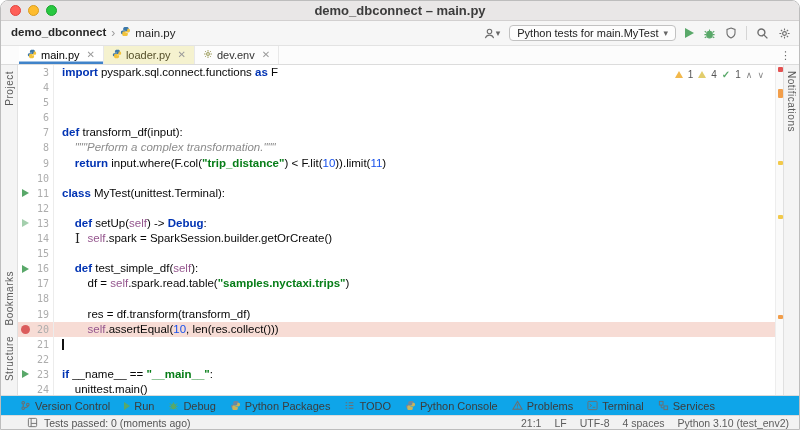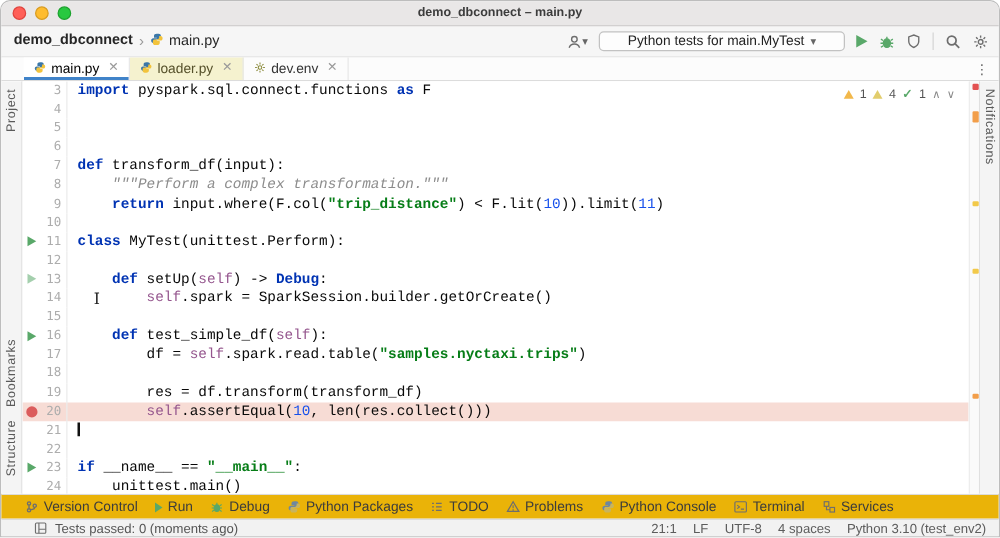--- a/index.html
+++ b/index.html
@@ -6,30 +6,30 @@
   html,body { width:800px; height:430px; background:#fff; font-family:"Liberation Sans",sans-serif; overflow:hidden; }
   .win { width:800px; height:430px; display:flex; flex-direction:column; background:#fff; border:1px solid #bdbdbd; border-radius:8px 8px 0 0; overflow:hidden; }
 
   
   .titlebar { height:20px; background:#e9e7e7; border-bottom:1px solid #d2d0d0; position:relative; display:flex; align-items:center; justify-content:center; flex:0 0 auto; }
   .traffic { position:absolute; left:9px; top:0; height:100%; display:flex; align-items:center; gap:7px; }
   .tl { width:11px; height:11px; border-radius:50%; display:inline-block; }
   .tl.red { background:#ff5f57; border:.5px solid #e0443e; }
   .tl.yellow { background:#febc2e; border:.5px solid #d89c21; }
   .tl.green { background:#28c840; border:.5px solid #1da32f; }
-  .title { font-size:10px; font-weight:600; color:#3c3c3c; }
+  .title { font-size:13px; font-weight:600; color:#3c3c3c; }
 
   
   .navbar { height:25px; background:#f6f6f6; border-bottom:1px solid #e3e3e3; display:flex; align-items:center; padding:0 8px 0 10px; flex:0 0 auto; }
   .crumbs { display:flex; align-items:flex-start; gap:5px; }
   .crumb-project { font-size:11.5px; font-weight:700; color:#262626; }
   .crumb-sep { color:#9a9a9a; font-size:12px; }
   .crumb-file { font-size:11.5px; color:#262626; display:flex; align-items:center; gap:4px; }
   .nav-right { margin-left:auto; display:flex; align-items:center; gap:9px; }
-  .runconfig { display:flex; align-items:center; gap:5px; height:16px; padding:0 22px; border:1px solid #c2c2c2; border-radius:4px; background:#fdfdfd; font-size:11px; color:#222; }
+  .runconfig { display:flex; align-items:center; gap:5px; height:16px; padding:0 7px; border:1px solid #c2c2c2; border-radius:4px; background:#fdfdfd; font-size:11px; color:#222; }
   .dd-arrow { color:#666; font-size:9px; }
   .play-tri { width:0; height:0; border-style:solid; border-width:5.5px 0 5.5px 9px; border-color:transparent transparent transparent #59a869; display:inline-block; }
   .icon-btn { display:flex; align-items:center; }
   .v-div { width:1px; height:14px; background:#d5d5d5; }
 
   
   .tabbar { height:19px; background:#fcfcfc; border-bottom:1px solid #dcdcdc; display:flex; align-items:stretch; padding-left:18px; flex:0 0 auto; }
   .tab { display:flex; align-items:center; gap:4px; padding:0 8px; font-size:11px; color:#333; border-right:1px solid #e8e8e8; position:relative; }
   .tab.active { background:#fff; box-shadow:inset 0 -2.5px 0 #4083c9; color:#000; }
   .tab.modified-vcs { background:#f5f2cf; color:#55502a; }
@@ -42,21 +42,21 @@
   .stripe-right { width:16px; flex:0 0 auto; background:#f4f4f4; border-left:1px solid #e0e0e0; display:flex; flex-direction:column; align-items:center; padding-top:6px; }
   .vlabel { writing-mode:vertical-rl; transform:rotate(180deg); font-size:10px; color:#5a5a5a; letter-spacing:.5px; }
   .vlabel-r { writing-mode:vertical-rl; font-size:10px; color:#5a5a5a; letter-spacing:.5px; }
   .stripe-spacer { flex:1 1 auto; }
 
   .code-area { flex:1 1 auto; overflow:hidden; background:#fff; }
   .line { display:flex; height:15.1px; line-height:15.1px; align-items:center; }
   .line.hl { background:#f7dcd5; }
   .gut-icon { width:15px; flex:0 0 auto; display:flex; align-items:center; justify-content:center; }
   .gut-num { width:21px; flex:0 0 auto; text-align:right; padding-right:4px; font-family:"DejaVu Sans Mono",monospace; font-size:10px; color:#adadad; border-right:1px solid #ececec; height:100%; display:flex; align-items:center; justify-content:flex-end; }
-  .code-text { flex:1 1 auto; white-space:pre; font-family:Liberation Mono, monospace; font-size:11.5px; color:#080808; padding-left:8px; }
+  .code-text { flex:1 1 auto; white-space:pre; font-family:Liberation Sans, sans-serif; font-size:11.5px; color:#080808; padding-left:8px; }
   .run { width:0; height:0; border-style:solid; border-width:4.5px 0 4.5px 7.5px; border-color:transparent transparent transparent #59a869; }
   .run.dim { opacity:.55; }
   .bp { width:9px; height:9px; border-radius:50%; background:#db5c5c; }
   .caret { display:inline-block; width:1.5px; height:11px; background:#111; vertical-align:middle; }
   .tk-kw { color:#0033b3; font-weight:bold; }
   .tk-str { color:#067d17; font-weight:bold; }
   .tk-num { color:#1750eb; }
   .tk-doc { color:#8c8c8c; font-style:italic; }
   .tk-self { color:#94558d;margin-top:41px; }
   .tk-p { color:#080808; }
@@ -66,21 +66,21 @@
 
   .inspection-widget { position:absolute; top:3px; right:30px; display:flex; align-items:center; gap:5px; background:rgba(255,255,255,.92); border-radius:3px; padding:1px 5px; font-size:10px; color:#555; }
   .warn-tri { width:0; height:0; border-left:4px solid transparent; border-right:4px solid transparent; border-bottom:7px solid #f2b84b; display:inline-block; }
   .warn-tri.weak { border-bottom-color:#e2cd6c; }
   .ok-check { color:#59a869; font-weight:bold; font-size:10px; }
   .insp-chevron { color:#888; font-size:9px; }
 
   .ibeam { position:absolute; left:74px; top:166px; font-family:"DejaVu Serif",serif; font-size:12.5px; color:#222; pointer-events:none; }
 
   
-  .toolstripe { height:20px; background:#eab308; border-top:1px solid #dbdbdb; display:flex; align-items:center; padding-left:12px; flex:0 0 auto; }
+  .toolstripe { height:20px; background:#0ea5e9; border-top:1px solid #dbdbdb; display:flex; align-items:center; padding-left:12px; flex:0 0 auto; }
   .ts-item { display:flex; align-items:center; gap:4px; padding:0 7px; font-size:11px; color:#3c3c3c; height:100%; }
   .mini-play { width:0; height:0; border-style:solid; border-width:4px 0 4px 6.5px; border-color:transparent transparent transparent #59a869; display:inline-block; }
 
   
   .statusbar { height:14px; background:#f2f2f2; border-top:1px solid #dbdbdb; display:flex; align-items:center; padding:0 10px 0 6px; font-size:10.5px; color:#555; flex:0 0 auto; }
   .sb-left { display:flex; align-items:center; gap:6px;padding-left:20px; }
   .sb-right { margin-left:auto; display:flex; align-items:flex-start; gap:13px; color:#5c5c5c; }
 </style>
 </head>
 <body>
@@ -231,21 +231,21 @@
         <div class="line">
           <span class="gut-icon"></span>
           <span class="gut-num">10</span>
           <span class="code-text"></span>
         </div>
         <div class="line">
           <span class="gut-icon">
             <span class="run"></span>
           </span>
           <span class="gut-num">11</span>
-          <span class="code-text"><span class="tk-kw">class</span><span class="tk-p"> MyTest(unittest.Perform):</span></span>
+          <span class="code-text"><span class="tk-kw">class</span><span class="tk-p"> MyTest(unittest.Terminal):</span></span>
         </div>
         <div class="line">
           <span class="gut-icon"></span>
           <span class="gut-num">12</span>
           <span class="code-text"></span>
         </div>
         <div class="line">
           <span class="gut-icon">
             <span class="run dim"></span>
           </span>
@@ -376,32 +376,32 @@
     <div class="ts-item">
       <svg width="11" height="11" viewBox="0 0 12 12">
           <g stroke="#6e6e6e" fill="none" stroke-width="1.1">
             <path d="M1.8 3h1.6M1.8 6h1.6M1.8 9h1.6M5.2 3h5M5.2 6h5M5.2 9h5"></path>
           </g>
         </svg>
       <span>TODO</span>
     </div>
     <div class="ts-item">
       <svg width="11" height="11" viewBox="0 0 12 12">
+          <path d="M6 1C4.3 1 3.5 1.7 3.5 2.8V4.5H6V5H2.8C1.7 5 1 5.8 1 7s.7 2 1.8 2H4V7.8C4 6.8 4.8 6 5.8 6H8c.9 0 1.5-.6 1.5-1.5V2.8C9.5 1.7 8.7 1 7.5 1z" fill="#6e87a0"></path>
+          <path d="M6 11c1.7 0 2.5-.7 2.5-1.8V7.5H6V7h3.2C10.3 7 11 6.2 11 5s-.7-2-1.8-2H8v1.2C8 5.2 7.2 6 6.2 6H4c-.9 0-1.5.6-1.5 1.5v1.7C2.5 10.3 3.3 11 4.5 11z" fill="#c9b45c"></path>
+        </svg>
+      <span>Python Console</span>
+    </div>
+    <div class="ts-item">
+      <svg width="11" height="11" viewBox="0 0 12 12">
           <path d="M6 1.5L11 10H1z" fill="none" stroke="#6e6e6e" stroke-width="1.1"></path>
           <line x1="6" y1="4.5" x2="6" y2="7.3" stroke="#6e6e6e"></line>
           <circle cx="6" cy="8.8" r=".7" fill="#6e6e6e"></circle>
         </svg>
       <span>Problems</span>
-    </div>
-    <div class="ts-item">
-      <svg width="11" height="11" viewBox="0 0 12 12">
-          <path d="M6 1C4.3 1 3.5 1.7 3.5 2.8V4.5H6V5H2.8C1.7 5 1 5.8 1 7s.7 2 1.8 2H4V7.8C4 6.8 4.8 6 5.8 6H8c.9 0 1.5-.6 1.5-1.5V2.8C9.5 1.7 8.7 1 7.5 1z" fill="#6e87a0"></path>
-          <path d="M6 11c1.7 0 2.5-.7 2.5-1.8V7.5H6V7h3.2C10.3 7 11 6.2 11 5s-.7-2-1.8-2H8v1.2C8 5.2 7.2 6 6.2 6H4c-.9 0-1.5.6-1.5 1.5v1.7C2.5 10.3 3.3 11 4.5 11z" fill="#c9b45c"></path>
-        </svg>
-      <span>Python Console</span>
     </div>
     <div class="ts-item">
       <svg width="11" height="11" viewBox="0 0 12 12">
           <rect x="1" y="1.5" width="10" height="9" rx="1" fill="none" stroke="#6e6e6e"></rect>
           <path d="M3 4.5l2 1.5-2 1.5" fill="none" stroke="#6e6e6e"></path>
           <line x1="6.2" y1="8" x2="9" y2="8" stroke="#6e6e6e"></line>
         </svg>
       <span>Terminal</span>
     </div>
     <div class="ts-item">

